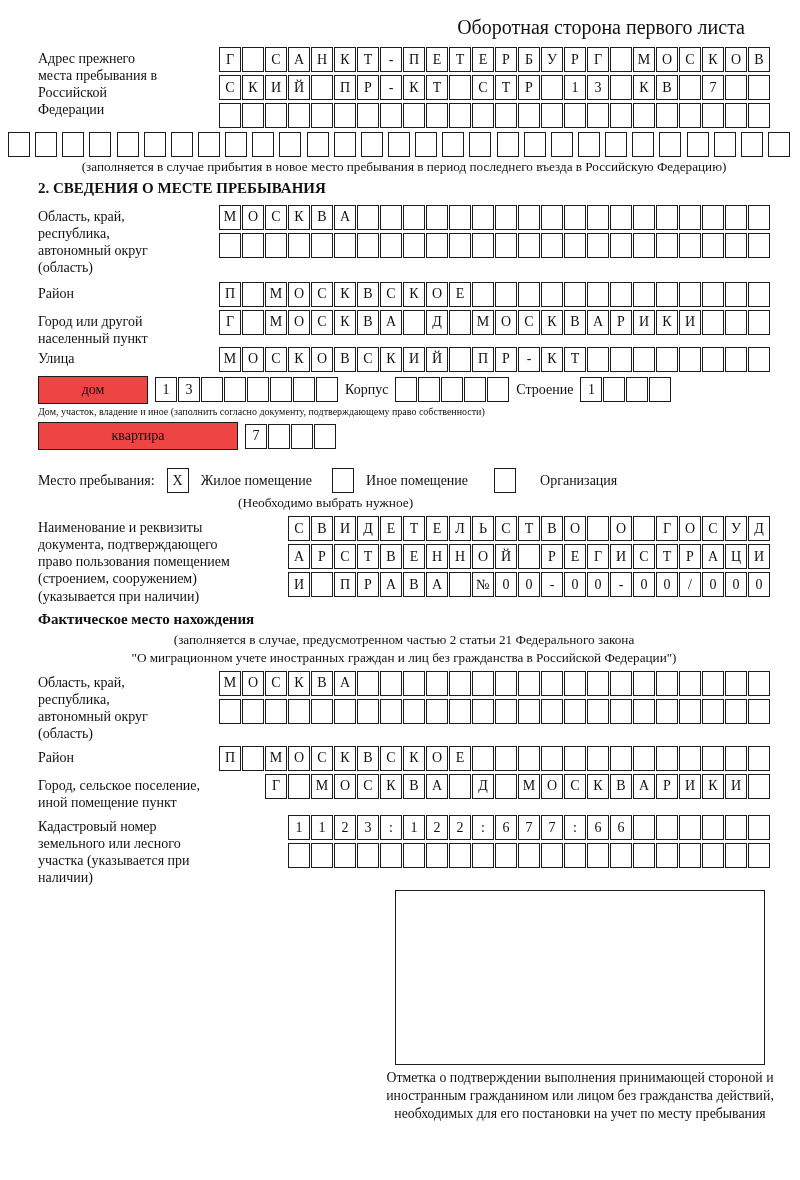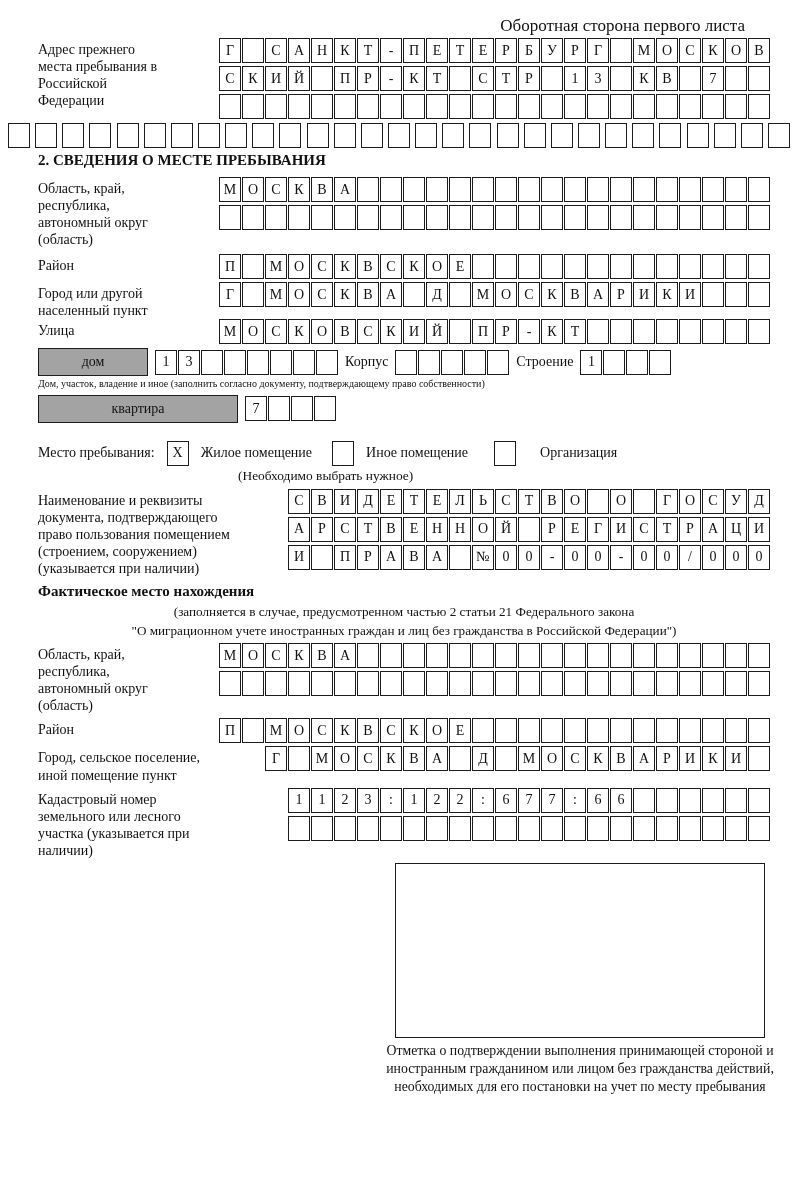--- a/index.html
+++ b/index.html
@@ -5,21 +5,21 @@
   * { margin:0; padding:0; box-sizing:border-box; }
   html,body { background:#ffffff; }
   .page {
     width:800px; height:1180px;
     background:#ffffff;
     color:#111;
     font-family:"Liberation Serif","DejaVu Serif",serif;
     padding:16px 30px 0 38px;
     overflow:hidden;
   }
-  .top-note { text-align:right; font-size:17px; padding-right:25px; margin-bottom:2px; }
+  .top-note { text-align:right; font-size:20px; padding-right:25px; margin-bottom:8px; }
 
   .field { display:flex; align-items:flex-start; margin-bottom:4px; }
   .label { font-size:14px; line-height:1.22; padding-top:3px; }
   .stack { margin-left:auto; display:flex; flex-direction:column; gap:3px; }
 
   .boxrow { display:flex; gap:1px; }
   .cell {
     width:22px; height:25px;
     border:1.5px solid #1c1c1c;
     display:flex; align-items:center; justify-content:center;
@@ -29,21 +29,21 @@
   }
   .boxrow.spread { width:782px; margin-left:-30px; justify-content:space-between; gap:0; }
 
   .center-note { text-align:center; font-size:13.2px; line-height:1.25; margin:2px 0; }
   .section-title { text-align:left; font-size:15px; font-weight:700; margin:4px 0 8px 0; }
 
   .inline-row { display:flex; align-items:center; font-size:14px; }
   .named-box {
     border:1.5px solid #1c1c1c; height:28px;
     display:flex; align-items:center; justify-content:center;
-    font-size:14px; flex:0 0 auto; background:#a3a3a3;
+    font-size:14px; flex:0 0 auto; background:#ef4444;
   }
   .small-note { font-size:10px; line-height:1.25; margin:2px 0 4px 0; }
 
   .checkbox {
     width:22px; height:25px; border:1.5px solid #1c1c1c;
     display:flex; align-items:center; justify-content:center;
     font-size:14px; flex:0 0 auto; background:#fff;
   }
 
   .stamp-box {
@@ -171,20 +171,21 @@
       <div class="cell"></div>
       <div class="cell"></div>
       <div class="cell"></div>
       <div class="cell"></div>
       <div class="cell"></div>
       <div class="cell"></div>
       <div class="cell"></div>
       <div class="cell"></div>
       <div class="cell"></div>
     </div>
+  <div class="center-note">(заполняется в случае прибытия в новое место пребывания в период последнего въезда в Российскую Федерацию)</div>
 
   <div class="section-title">2. СВЕДЕНИЯ О МЕСТЕ ПРЕБЫВАНИЯ</div>
 
   <div class="field" style="margin-bottom:6px;">
     <div class="label" style="width:110px;">Область, край, республика, автономный округ (область)</div>
     <div class="stack">
       <div class="boxrow">
           <div class="cell">М</div>
           <div class="cell">О</div>
           <div class="cell">С</div>

